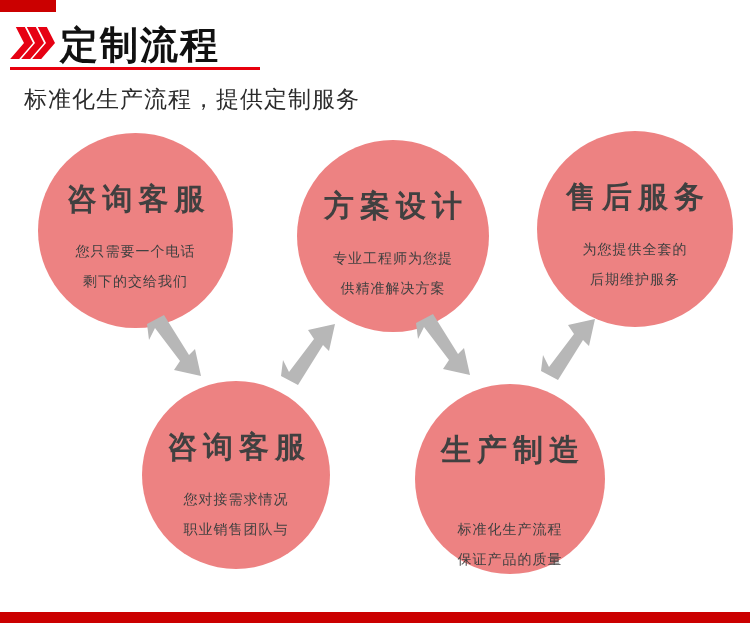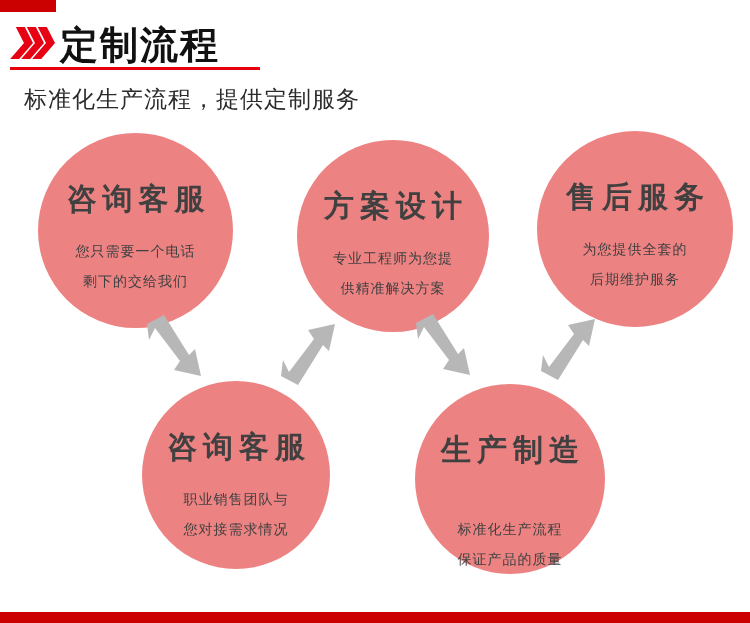--- a/index.html
+++ b/index.html
@@ -90,22 +90,22 @@
   <div class="c-title">售后服务</div>
   <div class="c-desc">
     <div>为您提供全套的</div>
     <div>后期维护服务</div>
   </div>
 </div>
 
 <div class="abs circle circle-4">
   <div class="c-title">咨询客服</div>
   <div class="c-desc">
+    <div>您对接需求情况</div>
     <div>职业销售团队与</div>
-    <div>您对接需求情况</div>
   </div>
 </div>
 
 <div class="abs circle circle-5">
   <div class="c-title">生产制造</div>
   <div class="c-desc">
     <div>标准化生产流程</div>
     <div>保证产品的质量</div>
   </div>
 </div>

